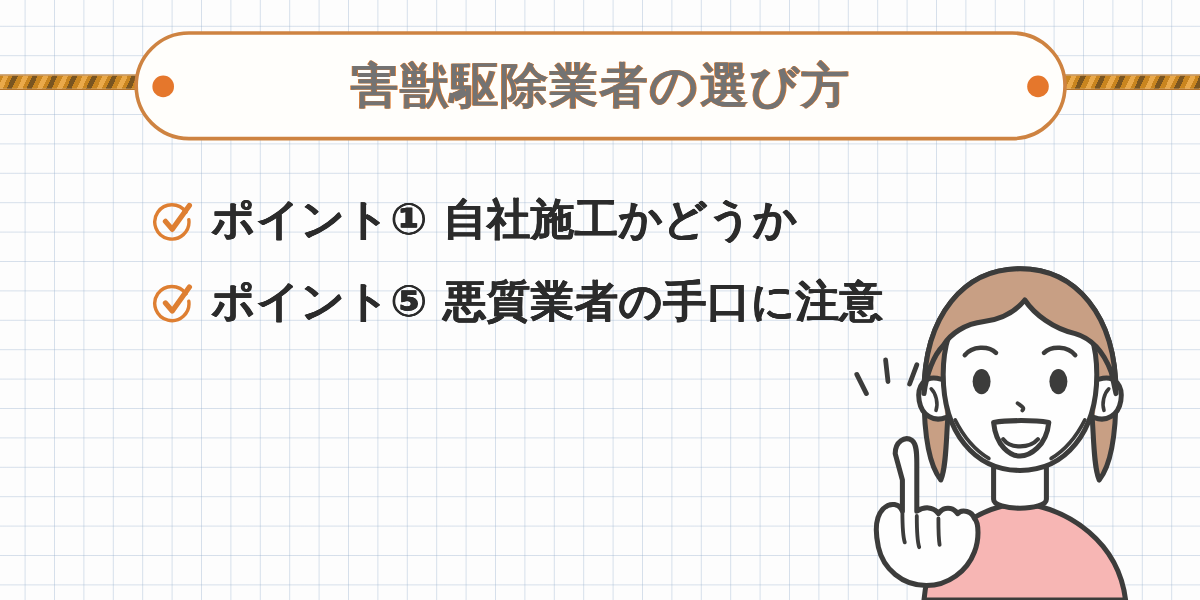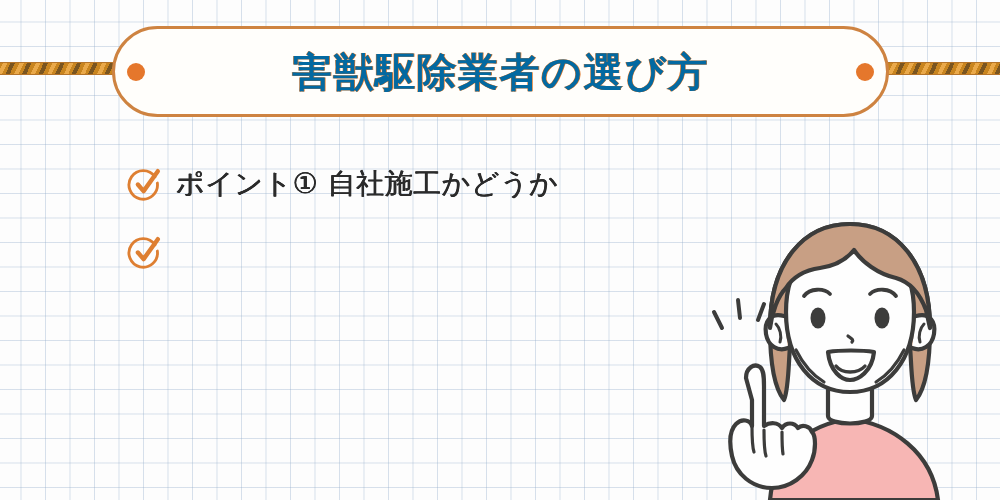--- a/index.html
+++ b/index.html
@@ -45,21 +45,21 @@
     width:777px; height:91px;
     background:#FFFEFB;
     border:3px solid #CE8341;
     border-radius:46px;
     display:flex; align-items:center; justify-content:center;
     z-index:3;
   }
   #banner-title {
     font-size:40px;
     font-weight:bold;
-    color:#0369a1;
+    color:#737373;
     letter-spacing:1.5px;
     line-height:1;
     text-shadow:0.6px 0 0 #E0792A, -0.6px 0 0 #E0792A;
     white-space:nowrap;
   }
   .banner-dot {
     position:absolute;
     top:50%; margin-top:-9px;
     width:18px; height:18px;
     border-radius:50%;
@@ -75,22 +75,22 @@
     width:600px;
     z-index:2;
   }
   .item {
     display:flex;
     align-items:center;
     height:68px;
   }
   .check-icon { width:38px; height:38px; flex:0 0 38px; margin-right:12px; }
   .item-text {
-    font-size:28px;
-    font-weight:normal;
+    font-size:36px;
+    font-weight:bold;
     color:#2B2B2B;
     letter-spacing:0.5px;
     line-height:1;
     white-space:nowrap;
     text-shadow:0.4px 0 0 #2B2B2B, -0.4px 0 0 #2B2B2B;
   }
 
   
   #illustration {
     position:absolute;
@@ -124,20 +124,21 @@
     </div>
 
 
 
 
     <div class="item">
       <svg class="check-icon" viewBox="0 0 40 40">
         <path d="M30.5 12.5 A15 15 0 1 0 33 19" fill="none" stroke="#DE7F32" stroke-width="3" stroke-linecap="round"></path>
         <path d="M12.5 20.5 L18.5 27.5 L33.5 6.5" fill="none" stroke="#DE7F32" stroke-width="4.6" stroke-linecap="round" stroke-linejoin="round"></path>
       </svg>
+      <span class="item-text">ポイント⑤ 悪質業者の手口に注意</span>
     </div>
 
   </div>
 
   <svg id="illustration" viewBox="0 0 300 300">
     <g stroke="#3C3C3B" stroke-width="4.2" stroke-linecap="round" stroke-linejoin="round" fill="none">
 
       <path d="M70 300 C74 252 108 224 150 219 C192 224 232 252 238 300 Z" fill="#F7B6B4"></path>
 
       <path d="M128 186 L128 216 C128 226 172 226 172 216 L172 186 Z" fill="#FEFEFE"></path>

